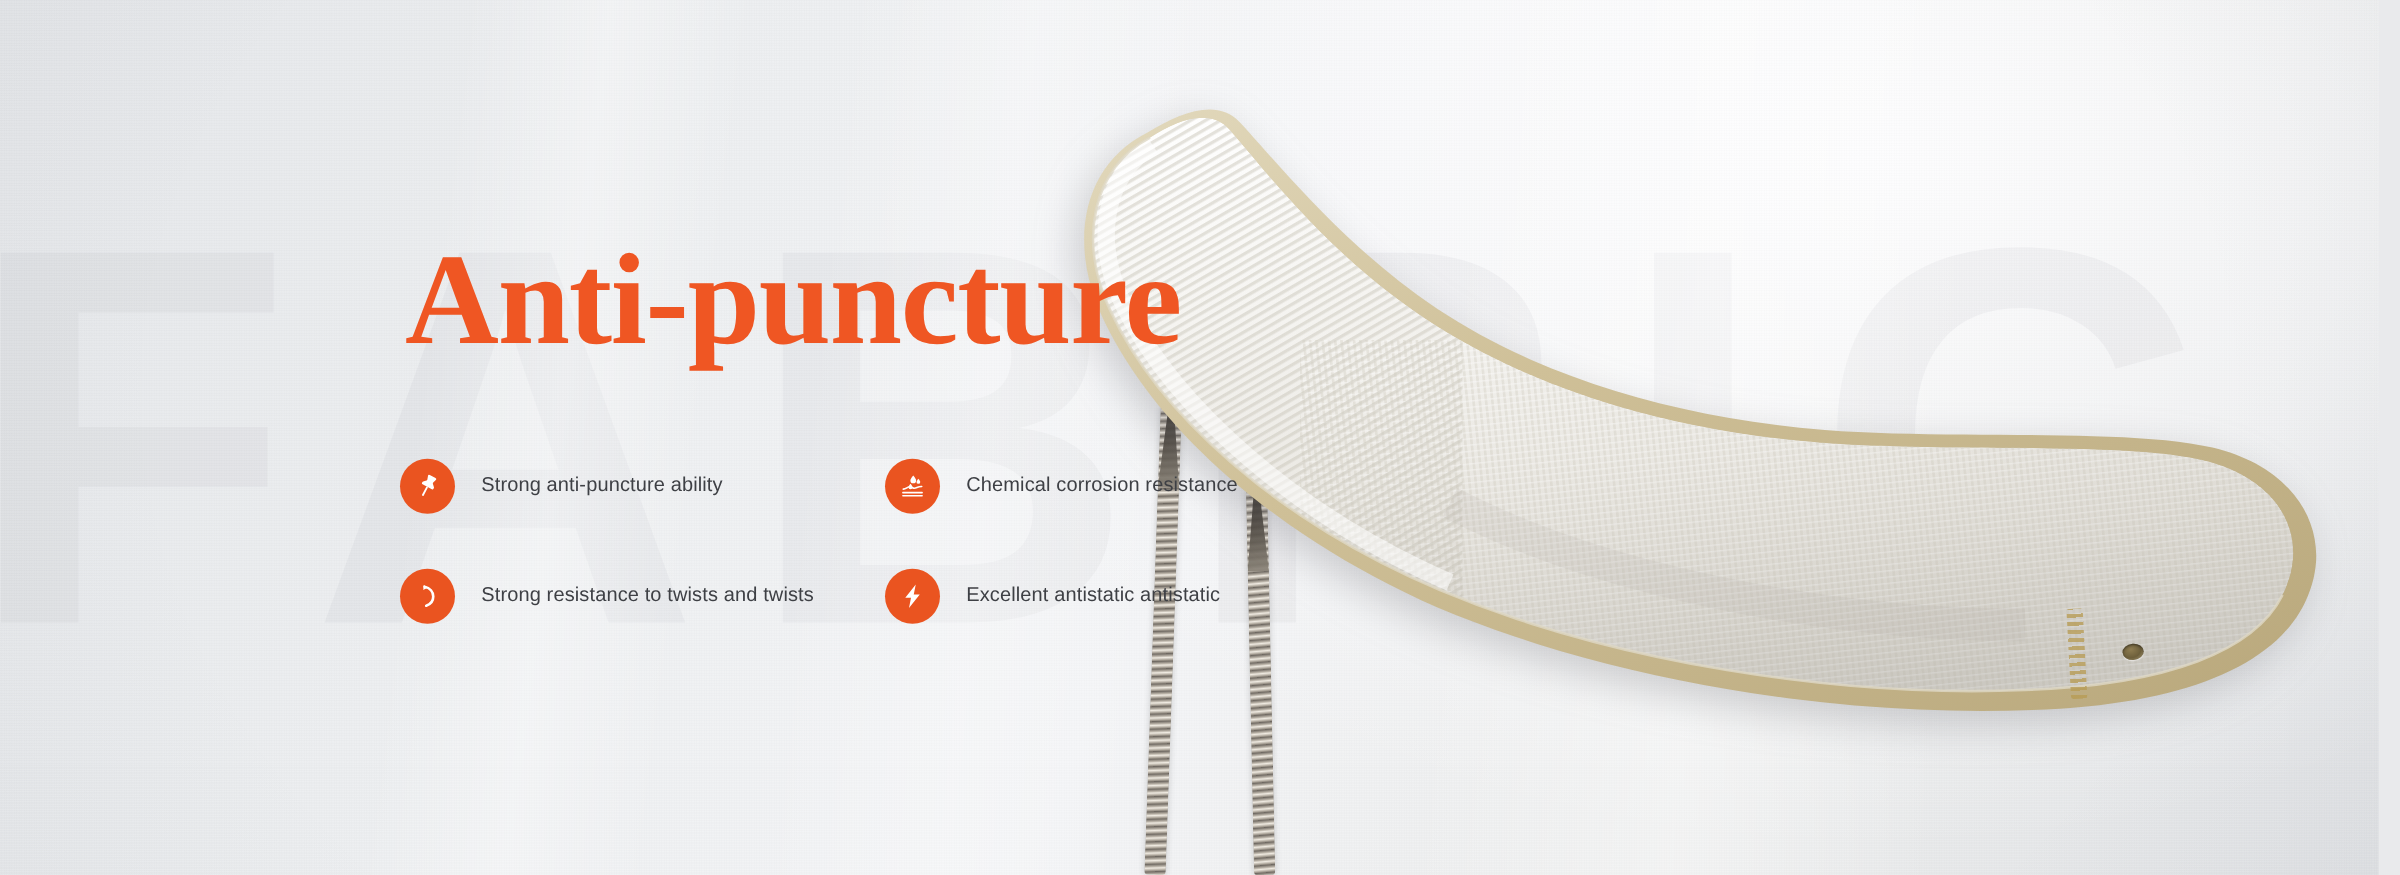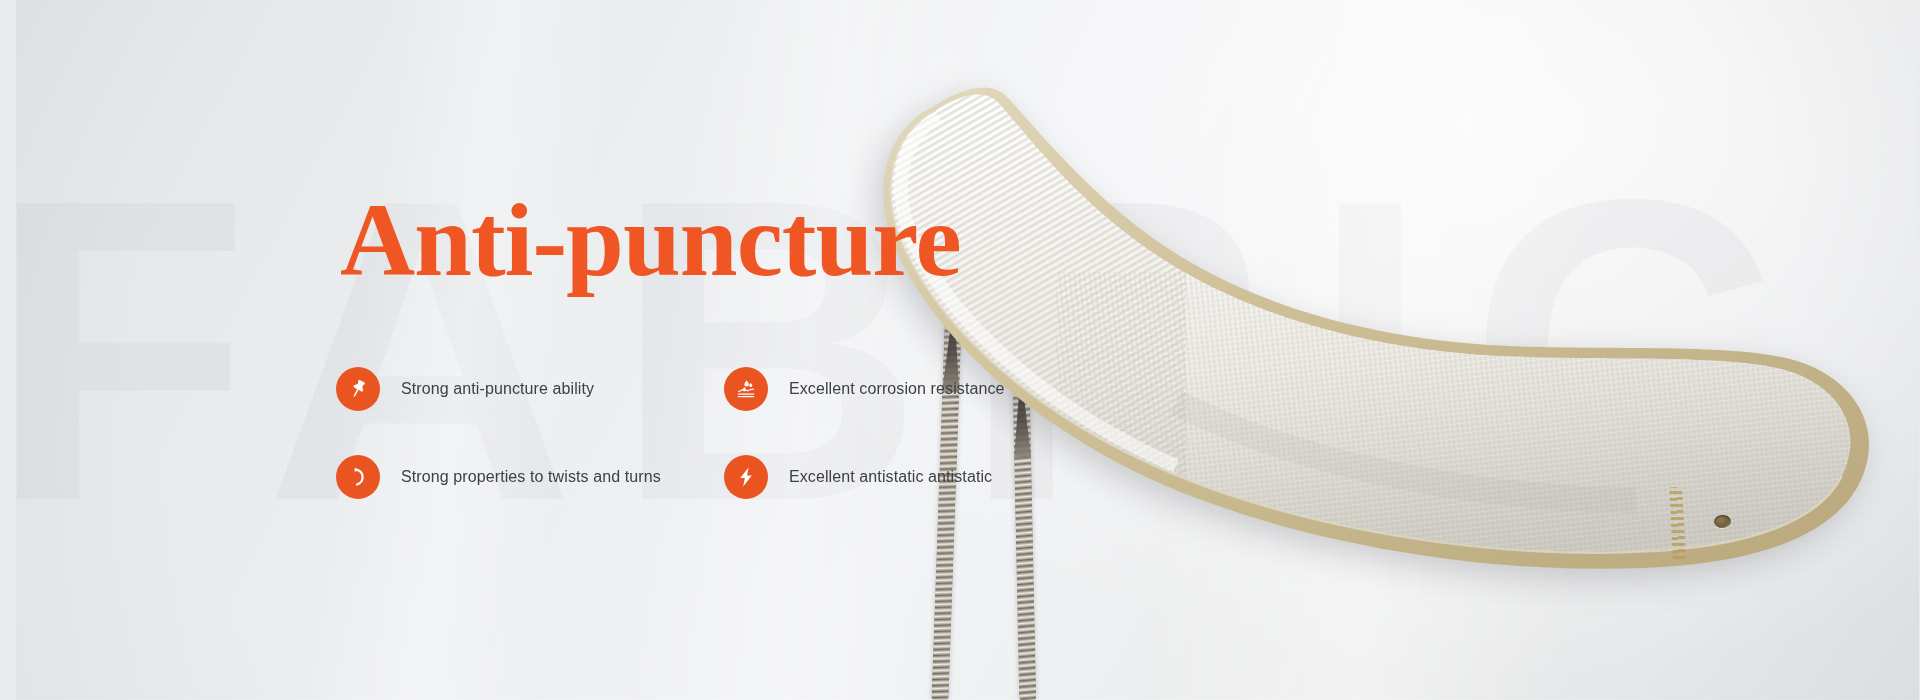--- a/index.html
+++ b/index.html
@@ -5,21 +5,21 @@
 <style>
   * { margin:0; padding:0; box-sizing:border-box; }
   html,body { width:1920px; height:700px; overflow:hidden; }
   body {
     font-family:"Liberation Sans", sans-serif;
     background:#e9eaec;
     position:relative;
   }
 
   #banner {
-    position:absolute; left:16px; top:0;
+    position:absolute; left:0; top:0;
     width:1903px; height:700px;
     overflow:hidden;
     background:
       radial-gradient(ellipse 1300px 900px at 78% 18%, #fdfdfe 0%, rgba(253,253,254,0) 62%),
       linear-gradient(118deg, #e4e6e9 0%, #eceef0 26%, #f4f5f7 52%, #eceded 74%, #e2e4e7 100%);
   }
 
   
   .watermark {
     position:absolute;
@@ -288,31 +288,31 @@
         <span class="ficon">
           <svg width="24" height="24" viewBox="0 0 24 24" fill="none">
             <path d="M12.6 3.4c1.5 1.9 2.3 3.0 2.3 3.9a2.3 2.3 0 0 1-4.6 0c0-.9.8-2.0 2.3-3.9Z" fill="#ffffff"></path>
             <path d="M16.7 5.9c1.0 1.3 1.5 2.0 1.5 2.6a1.5 1.5 0 0 1-3.0 0c0-.6.5-1.3 1.5-2.6Z" fill="#ffffff"></path>
             <path d="M10.4 10.0c1.0 1.3 1.6 2.1 1.6 2.8a1.6 1.6 0 0 1-3.2 0c0-.7.6-1.5 1.6-2.8Z" fill="#ffffff"></path>
             <path d="M4.6 14.3c2.4 0 3.2-1.9 5.3-1.9 1.6 0 2.0 1.2 3.6 1.2 1.9 0 2.6-1.5 5.9-1.4" stroke="#ffffff" stroke-width="1.25" stroke-linecap="round" fill="none"></path>
             <line x1="4.3" y1="17.1" x2="19.7" y2="17.1" stroke="#ffffff" stroke-width="1.25" stroke-linecap="round"></line>
             <line x1="4.3" y1="19.6" x2="19.7" y2="19.6" stroke="#ffffff" stroke-width="1.25" stroke-linecap="round"></line>
           </svg>
         </span>
-        <span class="flabel">Excellent corrosion resistance</span>
+        <span class="flabel">Chemical corrosion resistance</span>
       </div>
 
       <div class="feature">
         <span class="ficon">
           <svg width="24" height="24" viewBox="0 0 24 24" fill="none">
             <path d="M9.6 4.4c4.4 0.9 7.0 4.0 7.0 7.8 0 3.4-2.2 6.2-5.6 7.4" stroke="#ffffff" stroke-width="2.1" stroke-linecap="round" fill="none"></path>
             <path d="M9.0 3.0 L12.2 5.0 L8.6 6.9 Z" fill="#ffffff"></path>
           </svg>
         </span>
-        <span class="flabel">Strong properties to twists and turns</span>
+        <span class="flabel">Strong resistance to twists and twists</span>
       </div>
 
       <div class="feature">
         <span class="ficon">
           <svg width="24" height="24" viewBox="0 0 24 24" fill="none">
             <path d="M14.6 2.6 L6.2 13.1h4.6l-1.6 8.3 8.6-10.9h-4.8Z" fill="#ffffff"></path>
           </svg>
         </span>
         <span class="flabel">Excellent antistatic antistatic</span>
       </div>

